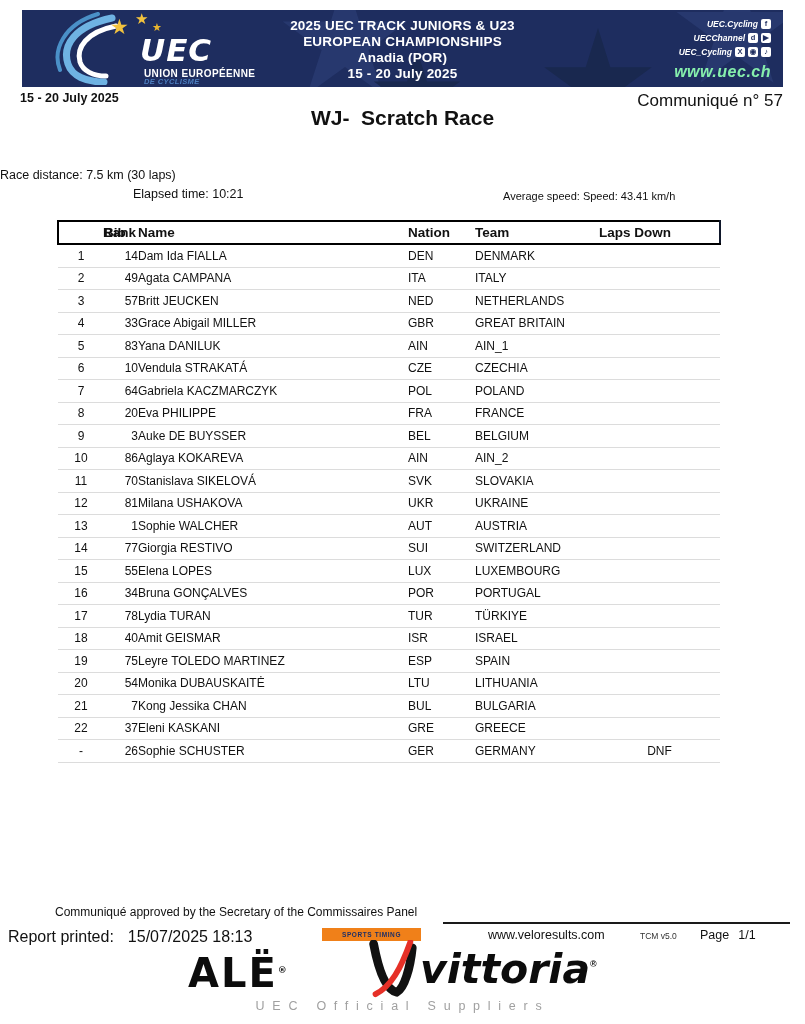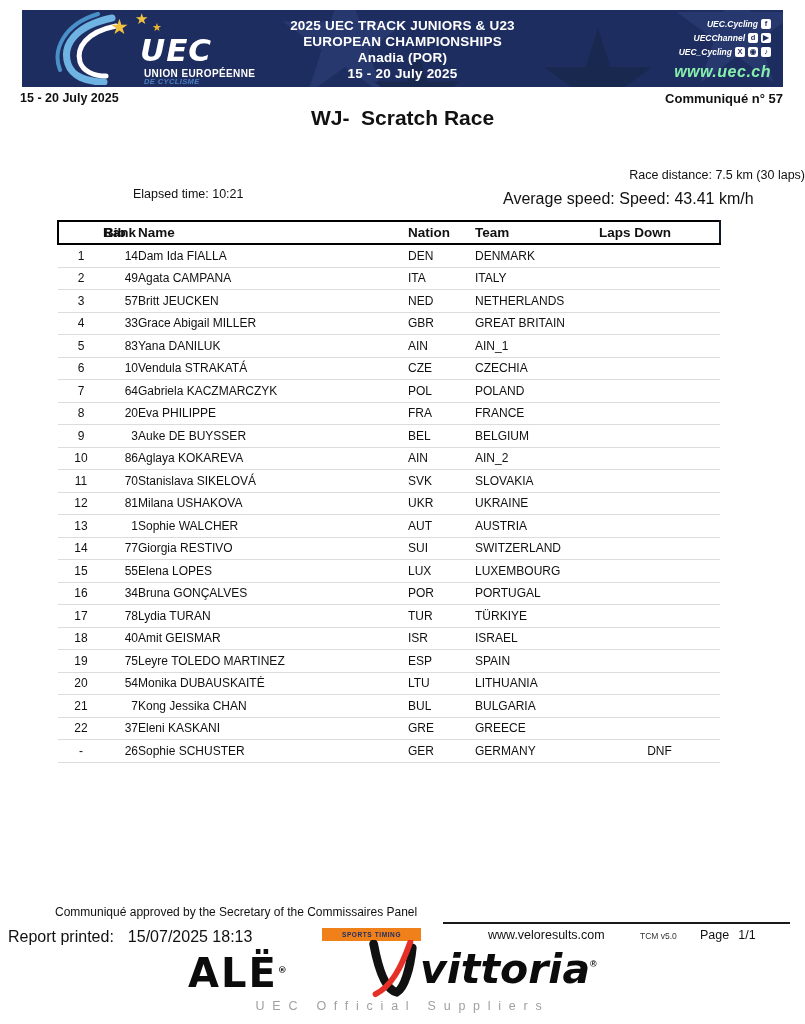--- a/index.html
+++ b/index.html
@@ -58,36 +58,36 @@
     border-radius:2px; color:#1e2d5f; font-size:7.5px; font-weight:bold; text-align:center;
     line-height:10px; vertical-align:top; overflow:hidden;
   }
   .banner-website {
     margin-top:3px; font-size:16px; font-weight:bold; font-style:italic; color:#86efac;
     letter-spacing:0.5px;
   }
 
   
   .meta-date { position:absolute; left:20px; top:91px; font-size:12.5px; font-weight:bold; }
-  .meta-communique { position:absolute; right:22px; top:91px; font-size:13px; font-weight:bold; }
+  .meta-communique { position:absolute; right:22px; top:91px; font-size:17px; font-weight:normal; }
 
   
   .race-title {
     position:absolute; left:0; top:106px; width:100%; text-align:center;
     font-size:21px; font-weight:bold; white-space:pre;
   }
   .race-subtitle {
     position:absolute; left:0; top:133px; width:100%; text-align:center;
     font-size:14.5px; font-weight:bold;
   }
   .race-distance {
-    position:absolute; left:0; top:168px; width:100%; text-align:right; font-size:12.5px;
+    position:absolute; left:0; top:168px; width:100%; text-align:left; font-size:12.5px;
   }
   .race-elapsed { position:absolute; left:133px; top:187px; font-size:12.5px; }
-  .race-speed   { position:absolute; left:503px; top:190px; font-size:16px; }
+  .race-speed   { position:absolute; left:503px; top:190px; font-size:11px; }
 
   
   table.results {
     position:absolute; left:57px; top:220px; width:662px;
     border-collapse:collapse; table-layout:fixed;
   }
   .results thead th {
     border-top:2px solid #000; border-bottom:2px solid #000;
     font-size:13.5px; font-weight:bold; padding:3px 0; text-align:left; white-space:nowrap;
   }

